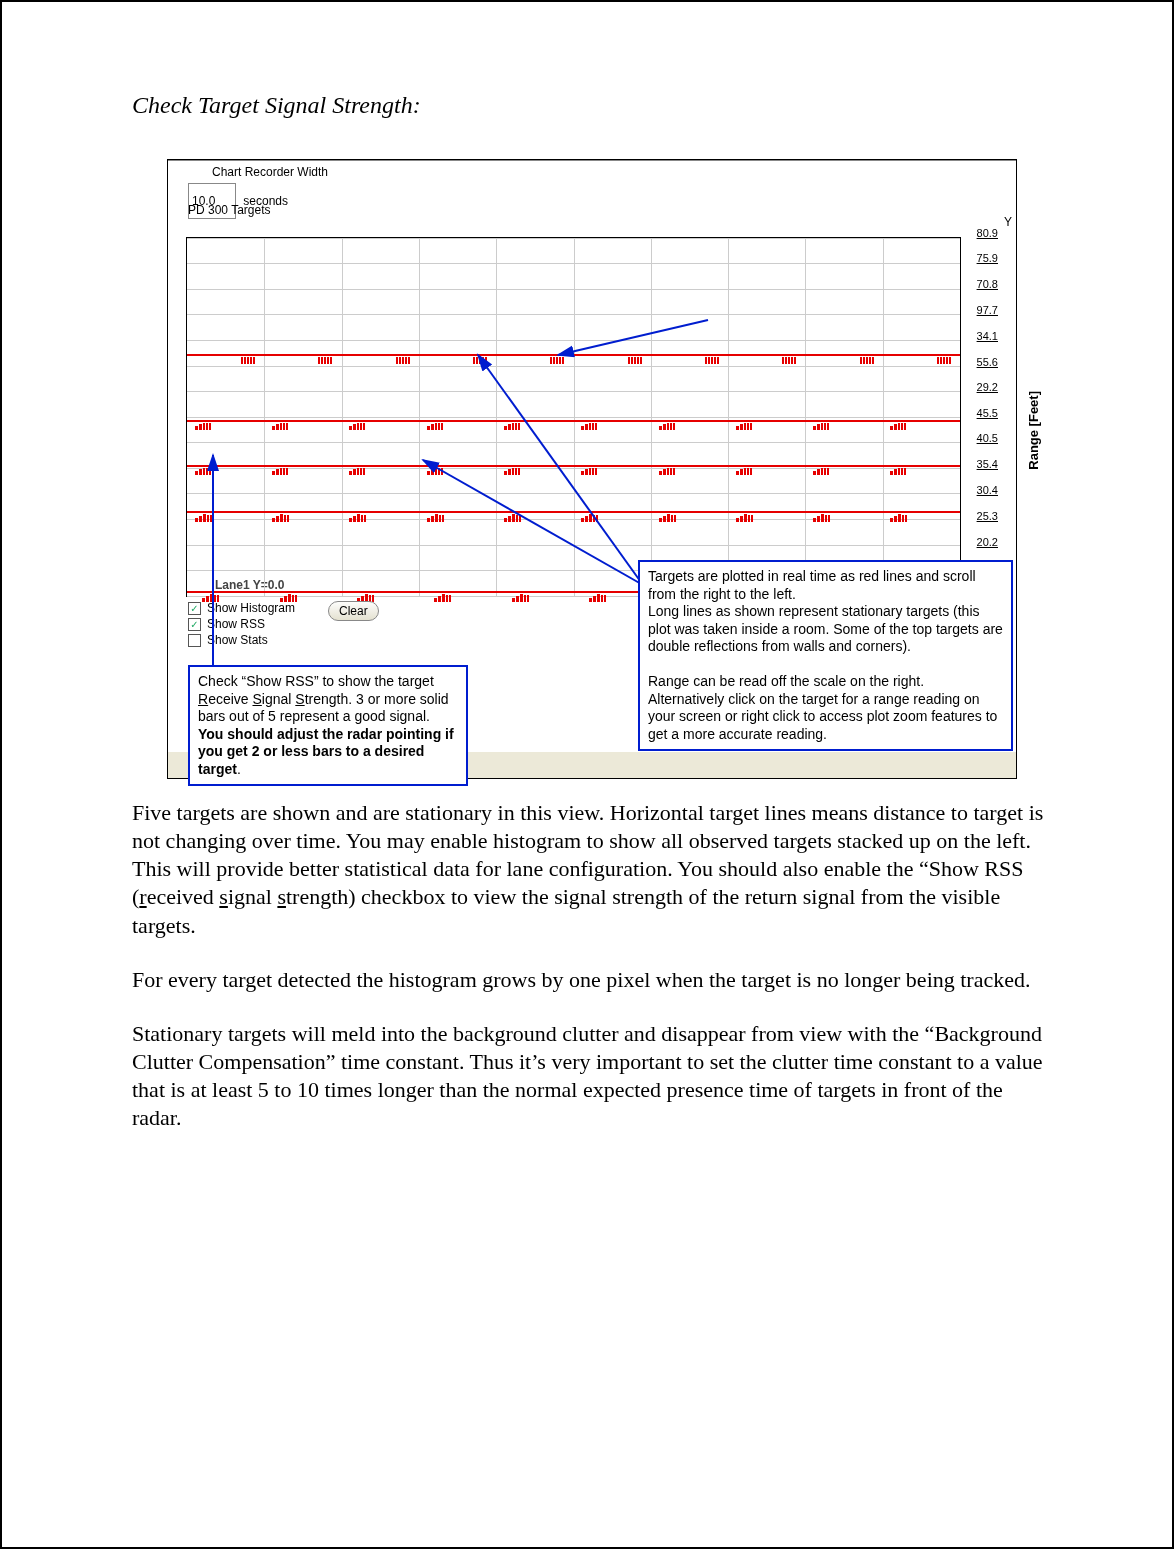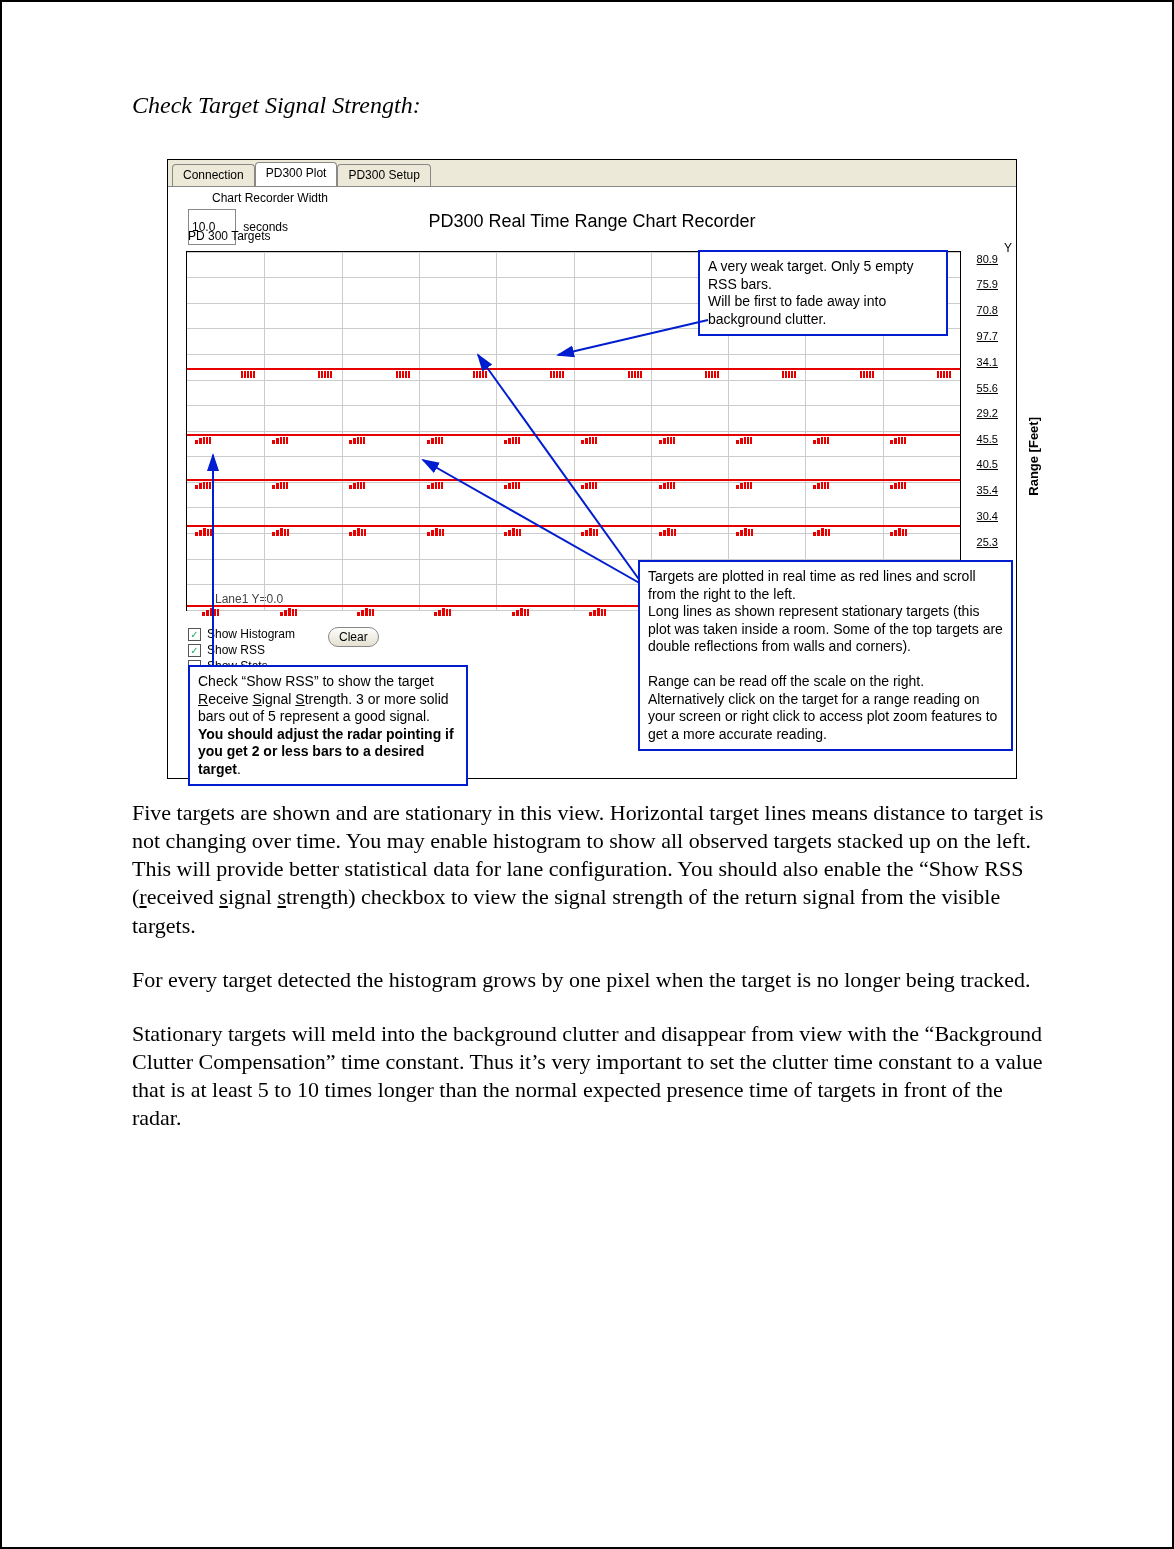--- a/index.html
+++ b/index.html
@@ -99,21 +99,21 @@
     top: 230px;
     font-size: 13px;
     font-weight: bold;
     transform: rotate(-90deg);
     transform-origin: right top;
   }
 
   
   .chartwrap {
     position: absolute;
-    left: 18px; right: 55px; top: 64px; height: 360px;
+    left: 18px; right: 55px; top: 76px; height: 360px; font-weight: bold;
   }
   .plot {
     position: absolute;
     left: 0; right: 0; top: 0; bottom: 0;
     border: 1px solid #000;
     background: #fff;
   }
   .yticks {
     position: absolute;
     right: 18px; top: 72px; height: 360px; width: 34px;
@@ -226,33 +226,27 @@
   .u { text-decoration: underline; }
 </style>
 </head>
 <body>
 
 <div class="page">
 
   <div class="heading">Check Target Signal Strength:</div>
 
   <div class="panel">
-    <div class="tabs">
-      <div class="tab">Connection</div>
-      <div class="tab active">PD300 Plot</div>
-      <div class="tab">PD300 Setup</div>
-    </div>
     <div class="tabcontent">
       <div class="opts-row">Chart Recorder Width</div>
       <div class="opts-row2">
         <input class="secinput" value="10.0" style="">
         <span class="secunits">seconds</span>
       </div>
       <div class="pd300targets">PD 300 Targets</div>
-      <div class="chart-title">PD300 Real Time Range Chart Recorder</div>
       <div class="y-lab">Y</div>
       <div class="axis-title">Range [Feet]</div>
 
       <div class="yticks" id="yticks">
           <div class="ytick" style="top: 0%;">80.9</div>
           <div class="ytick" style="top: 7.06215%;">75.9</div>
           <div class="ytick" style="top: 14.2655%;">70.8</div>
           <div class="ytick" style="top: 21.3277%;">97.7</div>
           <div class="ytick" style="top: 28.5311%;">34.1</div>
           <div class="ytick" style="top: 35.7345%;">55.6</div>
@@ -665,24 +659,20 @@
           <span class="chkbox"></span>
           <span>Show Stats</span>
         </div>
       </div>
 
       <div class="under-buttons">
         <div class="btn">Clear</div>
       </div>
     </div>
 
-    <div class="callout small" style="left:530px; top:90px; width:250px;">
-      <span style="white-space:pre-line;">A very weak target. Only 5 empty RSS bars.
-Will be first to fade away into background clutter.</span>
-    </div>
 
     <svg class="arrow" style="left:380px; top:155px;" width="170" height="50">
       <defs>
           <marker id="ah1" markerWidth="10" markerHeight="10" refX="8" refY="3" orient="auto">
             <path d="M0,0 L9,3 L0,6 Z" fill="#001dcf"></path>
           </marker>
         </defs>
       <line x1="160" y1="5" x2="10" y2="40" stroke="#001dcf" stroke-width="2" marker-end="url(#ah1)"></line>
     </svg>
 

